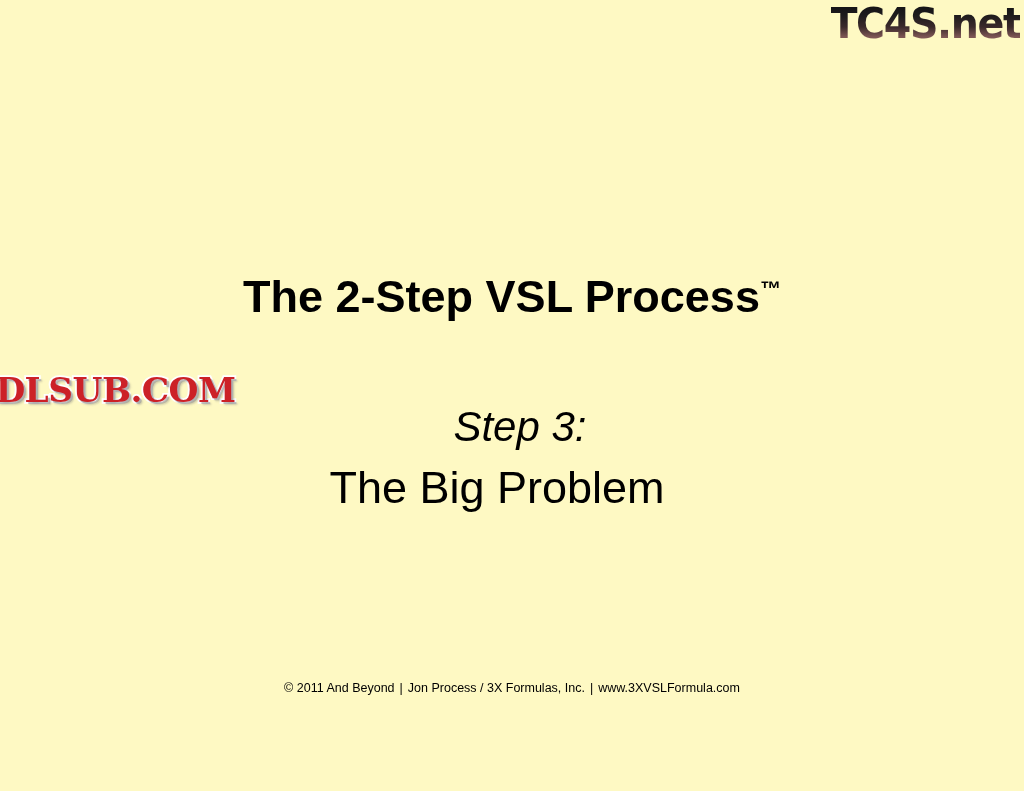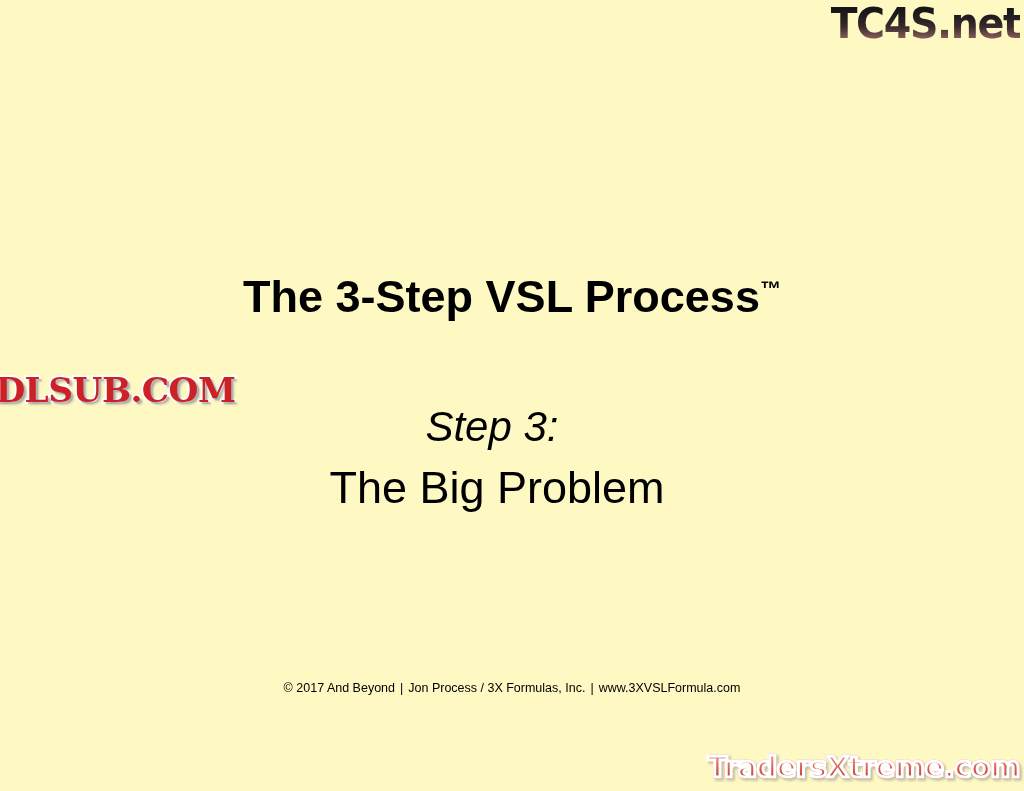--- a/index.html
+++ b/index.html
@@ -97,20 +97,21 @@
     left: 0;
     width: 984px;
     text-align: center;
     font-family: "Liberation Sans", sans-serif;
     font-style: italic;
     font-weight: normal;
     font-size: 42px;
     line-height: 1;
     color: #000000;
     white-space: nowrap;
+    padding-left: 28px;
   }
   #subtitle-problem {
     position: absolute;
     top: 465px;
     left: 0;
     width: 994px;
     text-align: center;
     font-family: "Liberation Sans", sans-serif;
     font-weight: normal;
     font-size: 45px;
@@ -167,32 +168,29 @@
   }
 </style>
 </head>
 <body>
 
 <div id="slide">
 
   <div id="tc4s-logo">TC4S.net</div>
 
   <div id="main-title">
-    <span>The 3-Step VSL Process</span><span class="tm">™</span>
+    <span>The 2-Step VSL Process</span><span class="tm">™</span>
   </div>
 
   <div id="dlsub-watermark">
     <span class="wm-text">DLSUB.COM</span>
   </div>
 
   <div id="subtitle-step">Step 3:</div>
 
   <div id="subtitle-problem">The Big Problem</div>
 
   <div id="footer-copyright">
-    <span>© 2017 And Beyond</span><span class="sep">|</span><span>Jon Process / 3X Formulas, Inc.</span><span class="sep">|</span><span>www.3XVSLFormula.com</span>
+    <span>© 2011 And Beyond</span><span class="sep">|</span><span>Jon Process / 3X Formulas, Inc.</span><span class="sep">|</span><span>www.3XVSLFormula.com</span>
   </div>
 
-  <div id="tx-watermark">
-    <span class="wm-text">TradersXtreme.com</span>
-  </div>
 
 </div>
 
 </body></html>

